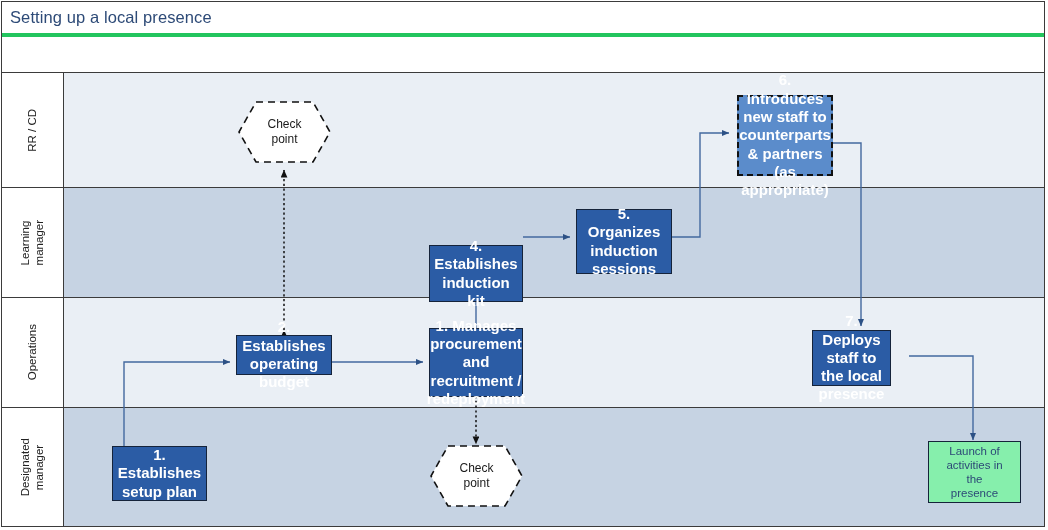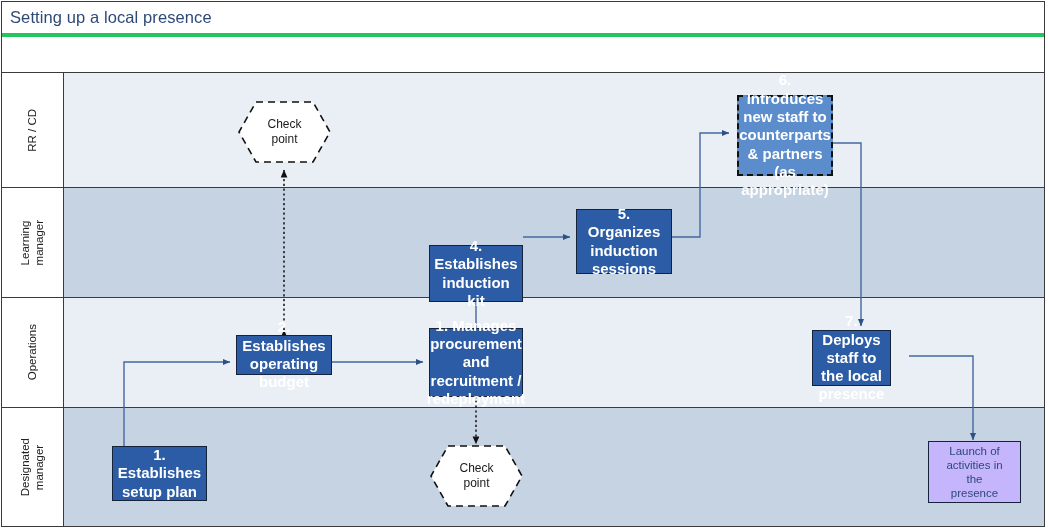--- a/index.html
+++ b/index.html
@@ -115,21 +115,21 @@
     color: #ffffff;
     font-size: 15px;
     font-weight: bold;
     padding: 2px 20px;
   }
   .node-process.optional {
     background: #5b8ccb;
     border: 2px dashed #111111;
   }
   .node-terminator {
-    background: #c4b5fd;
+    background: #86efac;
     border: 1.5px solid #15233a;
     color: #2d4a77;
     font-size: 11.5px;
     font-weight: normal;
     padding: 2px 16px;
   }
   .node-check {
     color: #1a1a1a;
     font-size: 12px;
     font-weight: normal;

